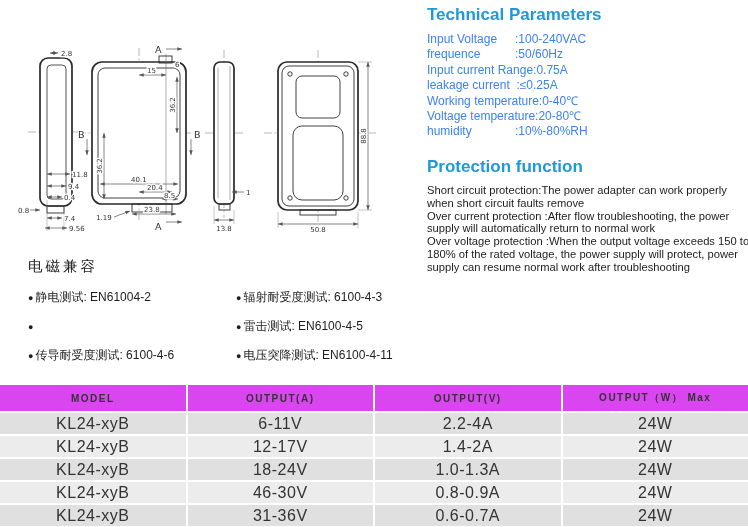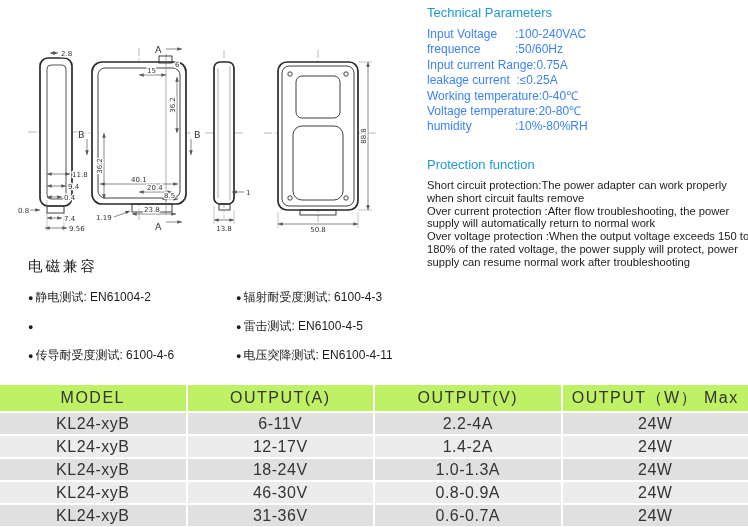--- a/index.html
+++ b/index.html
@@ -13,42 +13,42 @@
   .sec-text{font-family:"DejaVu Sans",sans-serif;font-size:9.5px;fill:#333;
             paint-order:stroke;stroke:#fff;stroke-width:2px;}
   .outline{fill:#fff;stroke:#2a2a2a;stroke-width:1.7;}
   .outline2{fill:none;stroke:#2a2a2a;stroke-width:0.9;}
   .thin{stroke:#777;stroke-width:0.6;fill:none;}
   .dimline{stroke:#555;stroke-width:0.7;fill:none;}
   .extline{stroke:#888;stroke-width:0.5;fill:none;}
   .cline{stroke:#999;stroke-width:0.7;stroke-dasharray:8 2.5 2 2.5;fill:none;}
 
   
-  .sec-title{color:#1f9ad6;font-size:13px;font-weight:400;margin:0 0 7px 0;}
+  .sec-title{color:#1f9ad6;font-size:17px;font-weight:700;margin:0 0 7px 0;}
   .tech-params{position:absolute;left:427px;top:5px;width:320px;}
   .param-row{display:flex;font-size:12px;color:#3b82f6;line-height:15.4px;}
   .param-label{min-width:88px;white-space:pre;}
   .param-value{white-space:pre;}
   .protection{position:absolute;left:427px;top:157px;width:324px;}
   .protection p{margin:0;font-size:11.2px;line-height:12.8px;color:#1c1c1c;}
 
   
   .emc{position:absolute;left:28px;top:257px;}
   .emc-title{font-size:14.5px;color:#1c1c1c;margin:0 0 13px 0;font-weight:400;letter-spacing:3px;}
   .emc-grid{display:grid;grid-template-columns:208px auto;row-gap:12px;
             font-size:12px;color:#1c1c1c;}
   .emc-item{display:flex;align-items:center;gap:2px;white-space:nowrap;}
   .bullet{font-size:9px;line-height:12px;}
 
   
   .spec-table{position:absolute;left:0;top:385px;width:748px;}
   .t-head,.t-row{display:grid;grid-template-columns:repeat(4,1fr);column-gap:2px;}
   .t-head{height:26px;}
-  .t-head .cell{background:#bef264;display:flex;align-items:center;justify-content:center;
-                font-size:16px;letter-spacing:1.5px;color:#333;}
+  .t-head .cell{background:#d946ef;display:flex;align-items:center;justify-content:center;
+                font-size:10px;letter-spacing:1.5px;color:#333;font-weight:bold;}
   .t-row{height:21px;margin-top:2px;}
   .t-row .cell{display:flex;align-items:center;justify-content:center;
                font-size:16px;letter-spacing:0.5px;color:#333;}
   .t-row.dark .cell{background:#e1e0e0;}
   .t-row.light .cell{background:#edecec;}
 </style>
 </head>
 <body>
 
 <div class="page">

